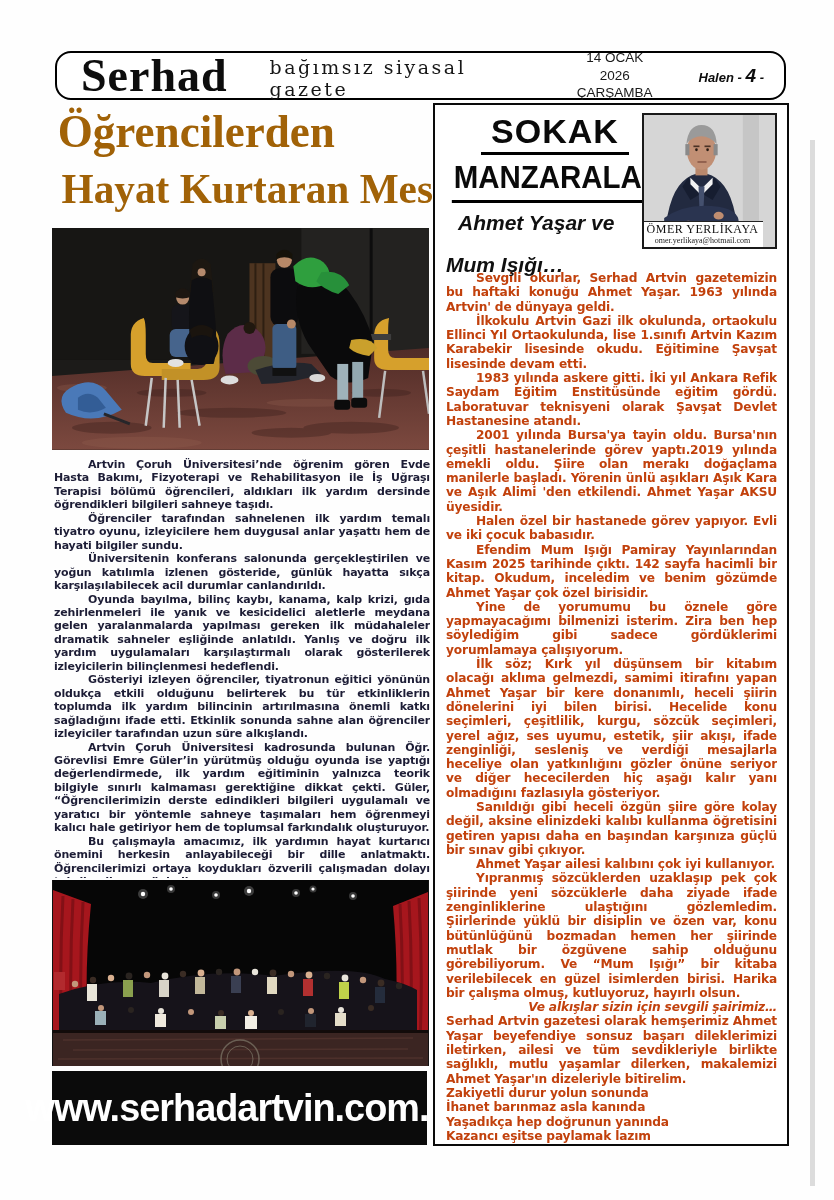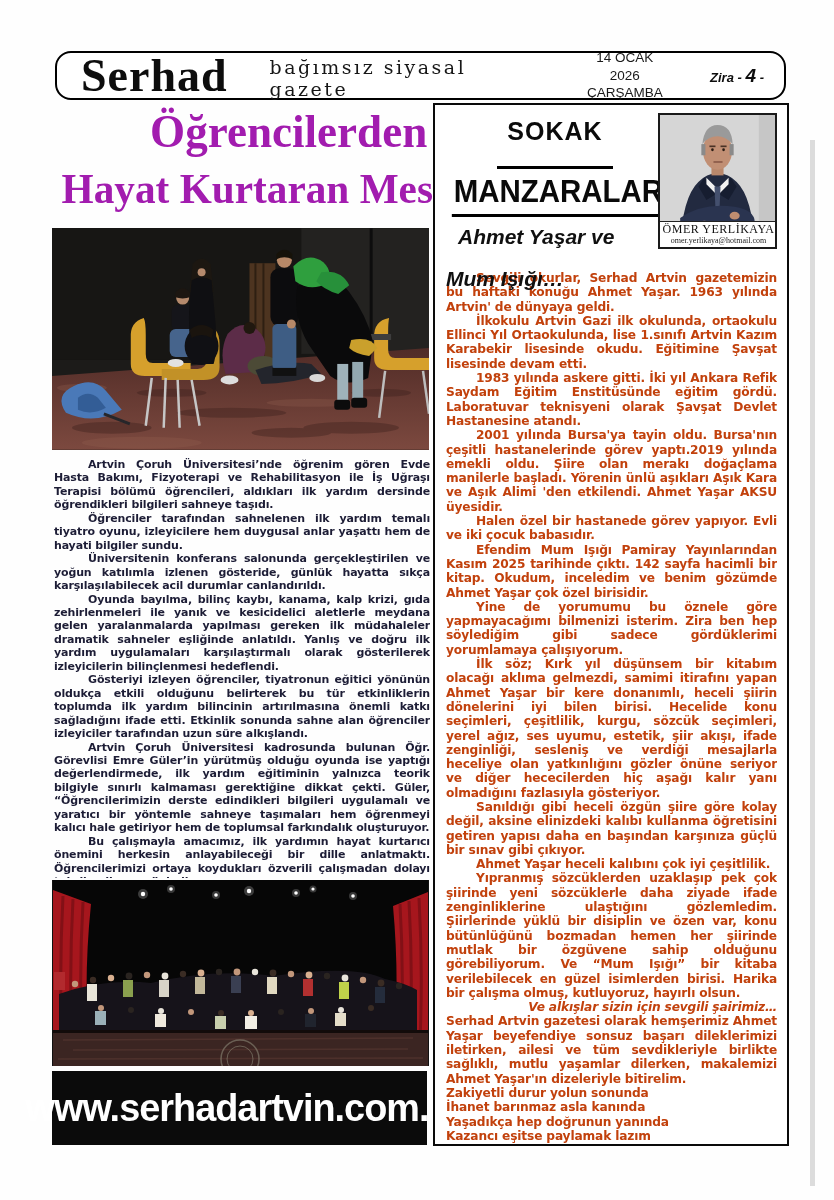--- a/index.html
+++ b/index.html
@@ -14,51 +14,51 @@
               margin-left:24px;letter-spacing:1px;line-height:42px;}
   #mast-tagline{font-family:"DejaVu Serif",serif;font-size:19px;color:#161616;letter-spacing:2.5px;
                 margin:0 auto;padding-top:4px;}
   #mast-date{font-family:"Liberation Sans",sans-serif;font-size:13.5px;color:#1a1a1a;text-align:center;
              line-height:1.3;margin-right:0;}
   #mast-page{font-family:"Liberation Sans",sans-serif;font-style:italic;font-weight:bold;font-size:13px;
              color:#0d0d0d;margin-right:20px;white-space:nowrap;}
   #mast-page .big{font-size:19px;}
 
   
-  #headline{left:54px;top:104px;width:377px;text-align:right;
-            font-family:"Liberation Serif",serif;font-weight:bold;color:#a21caf;}
+  #headline{left:54px;top:104px;width:377px;text-align:left;
+            font-family:"Liberation Serif",serif;font-weight:bold;color:#a16207;}
   #headline .l1{font-size:46px;line-height:56px;letter-spacing:0px;transform:scaleX(.98);}
   #headline .l2{font-size:43px;line-height:58px;white-space:nowrap;transform:scaleX(.96);}
   .photo{left:52px;width:377px;overflow:hidden;background:#111;}
   #photo1{top:228px;height:222px;}
   #photo2{top:880px;height:186px;}
   #left-body{left:54px;top:458px;width:376px;height:420px;overflow:hidden;
              font-size:11px;font-weight:bold;line-height:13.45px;color:#1d1d36;
              text-align:justify;letter-spacing:-0.15px;}
   #left-body p{margin:0;text-indent:34px;}
   #site-banner{left:52px;top:1071px;width:375px;height:74px;background:#0b0b0b;
                display:flex;align-items:center;justify-content:center;}
   #site-banner span{color:#fff;font-family:"Liberation Sans",sans-serif;font-weight:bold;
                     font-size:39px;letter-spacing:-1px;transform:scaleX(.97);white-space:nowrap;}
 
   
   #right-box{left:433px;top:103px;width:356px;height:1043px;border:2px solid #0a0a0a;
              box-sizing:border-box;background:#fff;padding:6px 10px 6px 11px;}
   #col-header{position:relative;height:146px;}
   #col-title{width:218px;text-align:center;font-family:"Liberation Sans",sans-serif;
              font-weight:900;color:#0a0a0a;}
-  #col-title .t1{display:inline-block;font-size:25px;line-height:40px;border-bottom:3px solid #000;
-                 padding:0 10px 15px 10px;letter-spacing:1px;transform:scaleX(1.0);text-align:center;}
+  #col-title .t1{display:inline-block;font-size:34px;line-height:40px;border-bottom:3px solid #000;
+                 padding:0 10px 1px 10px;letter-spacing:1px;transform:scaleX(1.0);text-align:center;}
   #col-title .t2{display:inline-block;font-size:31px;line-height:42px;border-bottom:3px solid #000;
                  padding:0 2px 1px 2px;letter-spacing:0px;transform:scaleX(.95);margin-top:2px;}
   #col-subtitle{font-family:"Liberation Sans",sans-serif;font-style:italic;font-weight:bold;
                 font-size:21px;color:#101010;margin-top:8px;width:218px;}
   #col-subtitle .s1{padding-left:12px;}
   #col-subtitle .s2{text-align:left;padding-right:6px;margin-top:18px;}
-  #author-box{position:absolute;right:0;top:2px;width:119px;height:136px;border:2px solid #1a1a1a;
+  #author-box{position:absolute;right:0;top:2px;width:135px;height:136px;border:2px solid #1a1a1a;
               background:#d6d6d6;box-sizing:border-box;overflow:hidden;}
   #author-caption{position:absolute;left:-2px;bottom:0;width:121px;background:#fff;
                   border-top:1.5px solid #222;text-align:center;padding:1px 0 2px 0;}
   #author-caption .nm{font-family:"Liberation Serif",serif;font-size:12px;letter-spacing:.5px;color:#111;line-height:13px;}
   #author-caption .em{font-family:"Liberation Serif",serif;font-size:8px;color:#222;line-height:9px;}
   #right-body{margin-top:14px;font-size:12.2px;font-weight:bold;line-height:14.3px;color:#c2410c;
               text-align:justify;letter-spacing:-0.15px;height:878px;overflow:hidden;}
   #right-body p{margin:0;text-indent:30px;}
   #right-body p.flush{text-indent:0;}
   #right-body p.centered{text-indent:0;text-align:right;font-style:italic;}
@@ -72,21 +72,21 @@
 
 <div id="page">
 
   <div id="masthead" class="abs">
     <div id="mast-title">Serhad</div>
     <div id="mast-tagline">bağımsız siyasal gazete</div>
     <div id="mast-date">
       <div>14 OCAK 2026</div>
       <div>ÇARŞAMBA</div>
     </div>
-    <div id="mast-page"><span>Zira - </span><span class="big">4</span><span> -</span></div>
+    <div id="mast-page"><span>Halen - </span><span class="big">4</span><span> -</span></div>
   </div>
 
   <div id="headline" class="abs">
     <div class="l1">Öğrencilerden</div>
     <div class="l2">Hayat Kurtaran Mesaj</div>
   </div>
 
   <div id="photo1" class="abs photo">
     <svg width="377" height="222" viewBox="0 0 378 222">
       <rect width="378" height="222" fill="#1c1b19"></rect>
@@ -338,21 +338,21 @@
     <div id="right-body">
       <p>Sevgili okurlar, Serhad Artvin gazetemizin bu haftaki konuğu Ahmet Yaşar. 1963 yılında Artvin' de dünyaya geldi.</p>
       <p>İlkokulu Artvin Gazi ilk okulunda, ortaokulu Ellinci Yıl Ortaokulunda, lise 1.sınıfı Artvin Kazım Karabekir lisesinde okudu. Eğitimine Şavşat lisesinde devam etti.</p>
       <p>1983 yılında askere gitti. İki yıl Ankara Refik Saydam Eğitim Enstitüsünde eğitim gördü. Laboratuvar teknisyeni olarak Şavşat Devlet Hastanesine atandı.</p>
       <p>2001 yılında Bursa'ya tayin oldu. Bursa'nın çeşitli hastanelerinde görev yaptı.2019 yılında emekli oldu. Şiire olan merakı doğaçlama manilerle başladı. Yörenin ünlü aşıkları Aşık Kara ve Aşık Alimi 'den etkilendi. Ahmet Yaşar AKSU üyesidir.</p>
       <p>Halen özel bir hastanede görev yapıyor. Evli ve iki çocuk babasıdır.</p>
       <p>Efendim Mum Işığı Pamiray Yayınlarından Kasım 2025 tarihinde çıktı. 142 sayfa hacimli bir kitap. Okudum, inceledim ve benim gözümde Ahmet Yaşar çok özel birisidir.</p>
       <p>Yine de yorumumu bu öznele göre yapmayacağımı bilmenizi isterim. Zira ben hep söylediğim gibi sadece gördüklerimi yorumlamaya çalışıyorum.</p>
       <p>İlk söz; Kırk yıl düşünsem bir kitabım olacağı aklıma gelmezdi, samimi itirafını yapan Ahmet Yaşar bir kere donanımlı, heceli şiirin dönelerini iyi bilen birisi. Hecelide konu seçimleri, çeşitlilik, kurgu, sözcük seçimleri, yerel ağız, ses uyumu, estetik, şiir akışı, ifade zenginliği, sesleniş ve verdiği mesajlarla heceliye olan yatkınlığını gözler önüne seriyor ve diğer hececilerden hiç aşağı kalır yanı olmadığını fazlasıyla gösteriyor.</p>
       <p>Sanıldığı gibi heceli özgün şiire göre kolay değil, aksine elinizdeki kalıbı kullanma öğretisini getiren yapısı daha en başından karşınıza güçlü bir sınav gibi çıkıyor.</p>
-      <p>Ahmet Yaşar heceli kalıbını çok iyi çeşitlilik.</p>
+      <p>Ahmet Yaşar ailesi kalıbını çok iyi kullanıyor.</p>
       <p>Yıpranmış sözcüklerden uzaklaşıp pek çok şiirinde yeni sözcüklerle daha ziyade ifade zenginliklerine ulaştığını gözlemledim. Şiirlerinde yüklü bir disiplin ve özen var, konu bütünlüğünü bozmadan hemen her şiirinde mutlak bir özgüvene sahip olduğunu görebiliyorum. Ve “Mum Işığı” bir kitaba verilebilecek en güzel isimlerden birisi. Harika bir çalışma olmuş, kutluyoruz, hayırlı olsun.</p>
       <p class="centered">Ve alkışlar sizin için sevgili şairimiz…</p>
       <p class="flush">Serhad Artvin gazetesi olarak hemşerimiz Ahmet Yaşar beyefendiye sonsuz başarı dileklerimizi iletirken, ailesi ve tüm sevdikleriyle birlikte sağlıklı, mutlu yaşamlar dilerken, makalemizi Ahmet Yaşar'ın dizeleriyle bitirelim.</p>
       <p class="poem">Zakiyetli durur yolun sonunda</p>
       <p class="poem">İhanet barınmaz asla kanında</p>
       <p class="poem">Yaşadıkça hep doğrunun yanında</p>
       <p class="poem">Kazancı eşitse paylamak lazım</p>
 
     </div>
   </div>

